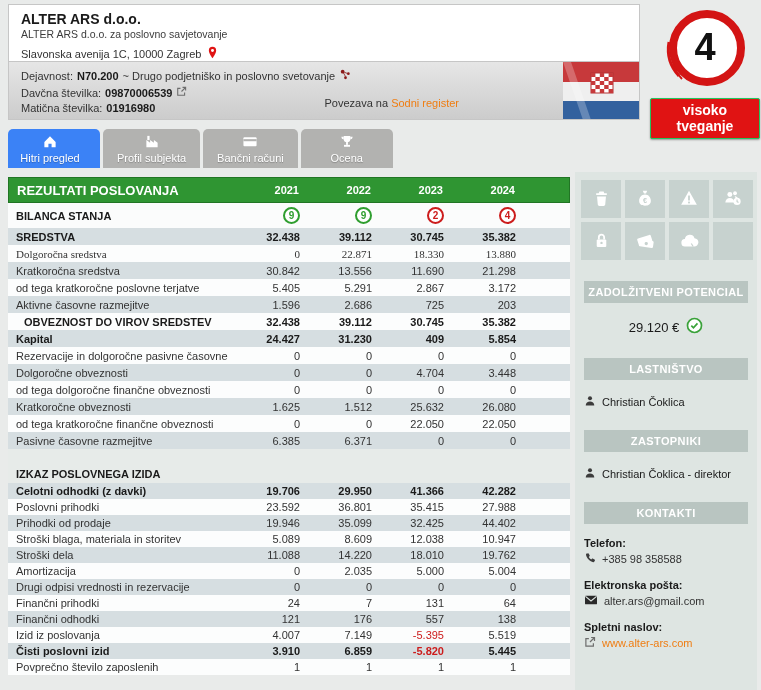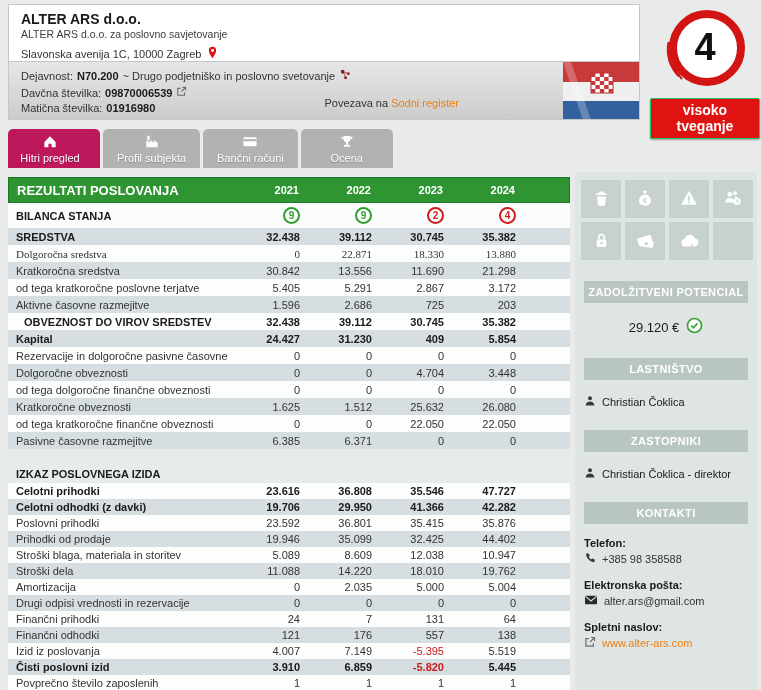--- a/index.html
+++ b/index.html
@@ -25,21 +25,21 @@
   .link-orange { color:#ef7d12; text-decoration:none; cursor:pointer; }
   .flag-box { position:absolute; right:0; top:0; width:76px; height:100%; overflow:hidden; }
   
   .risk-wrap { position:absolute; left:650px; top:4px; width:110px; text-align:center; }
   .risk-circle { position:relative; width:96px; height:90px; margin:0 auto; }
   .risk-score { position:absolute; left:0; top:22px; width:96px; text-align:center; font-size:38px; font-weight:bold; color:#111; }
   .risk-badge { display:inline-block; margin-top:4px; background:#e01313; border:1px solid #22c55e; color:#fff; font-family:Liberation Sans, sans-serif; font-weight:bold; font-size:14px; padding:3px 12px 4px; border-radius:2px; box-shadow:0 1px 2px rgba(0,0,0,.35); }
   
   .tabs { position:absolute; left:8px; top:129px; display:flex; gap:3px; }
   .tab { height:39px; padding:4px 14px 3px; background:#b2b2b0; border-radius:5px 5px 0 0; color:#fff; display:flex; flex-direction:column; align-items:center; justify-content:center; cursor:pointer; min-width:92px; }
-  .tab.active { background:#be185d;padding-left:6px; }
+  .tab.active { background:#3b82f6;padding-left:6px; }
   .tab-label { font-size:11px; margin-top:1px; text-shadow:0 1px 1px rgba(0,0,0,.25); white-space:nowrap; }
   
   .fin-table { position:absolute; left:8px; top:177px; width:562px; }
   .t-head { height:26px; background:#2f9532; color:#fff; font-weight:bold; display:flex; align-items:center; border:1px solid #217524; }
   .t-head .t-label { flex:1; padding-left:8px; font-size:13px; }
   .col { width:72px; text-align:right; padding-right:2px; }
   .spacer { width:52px; }
   .score-band { height:25px; background:#fbfcfc; display:flex; align-items:center; font-weight:bold; color:#1a1a1a; }
   .score-band .t-label { flex:1; padding-left:8px; }
   .score-cell { width:72px; display:flex; justify-content:flex-end; padding-right:2px; }
@@ -320,42 +320,34 @@
       <div class="t-row stripe" style="height: 17px;">
         <div class="t-label">Pasivne časovne razmejitve</div>
         <div class="col">6.385</div>
         <div class="col">6.371</div>
         <div class="col">0</div>
         <div class="col">0</div>
         <div class="spacer"></div>
       </div>
       <div class="gap-row"></div>
       <div class="section-title-row">IZKAZ POSLOVNEGA IZIDA</div>
-      <div class="t-row plain bold" style="height: 16px;">
-        <div class="t-label">Celotni prihodki</div>
-        <div class="col">23.616</div>
-        <div class="col">36.808</div>
-        <div class="col">35.546</div>
-        <div class="col">47.727</div>
-        <div class="spacer"></div>
-      </div>
       <div class="t-row stripe bold" style="height: 16px;">
         <div class="t-label">Celotni odhodki (z davki)</div>
         <div class="col">19.706</div>
         <div class="col">29.950</div>
         <div class="col">41.366</div>
         <div class="col">42.282</div>
         <div class="spacer"></div>
       </div>
       <div class="t-row plain" style="height: 16px;">
         <div class="t-label">Poslovni prihodki</div>
         <div class="col">23.592</div>
         <div class="col">36.801</div>
         <div class="col">35.415</div>
-        <div class="col">35.876</div>
+        <div class="col">27.988</div>
         <div class="spacer"></div>
       </div>
       <div class="t-row stripe" style="height: 16px;">
         <div class="t-label">Prihodki od prodaje</div>
         <div class="col">19.946</div>
         <div class="col">35.099</div>
         <div class="col">32.425</div>
         <div class="col">44.402</div>
         <div class="spacer"></div>
       </div>

